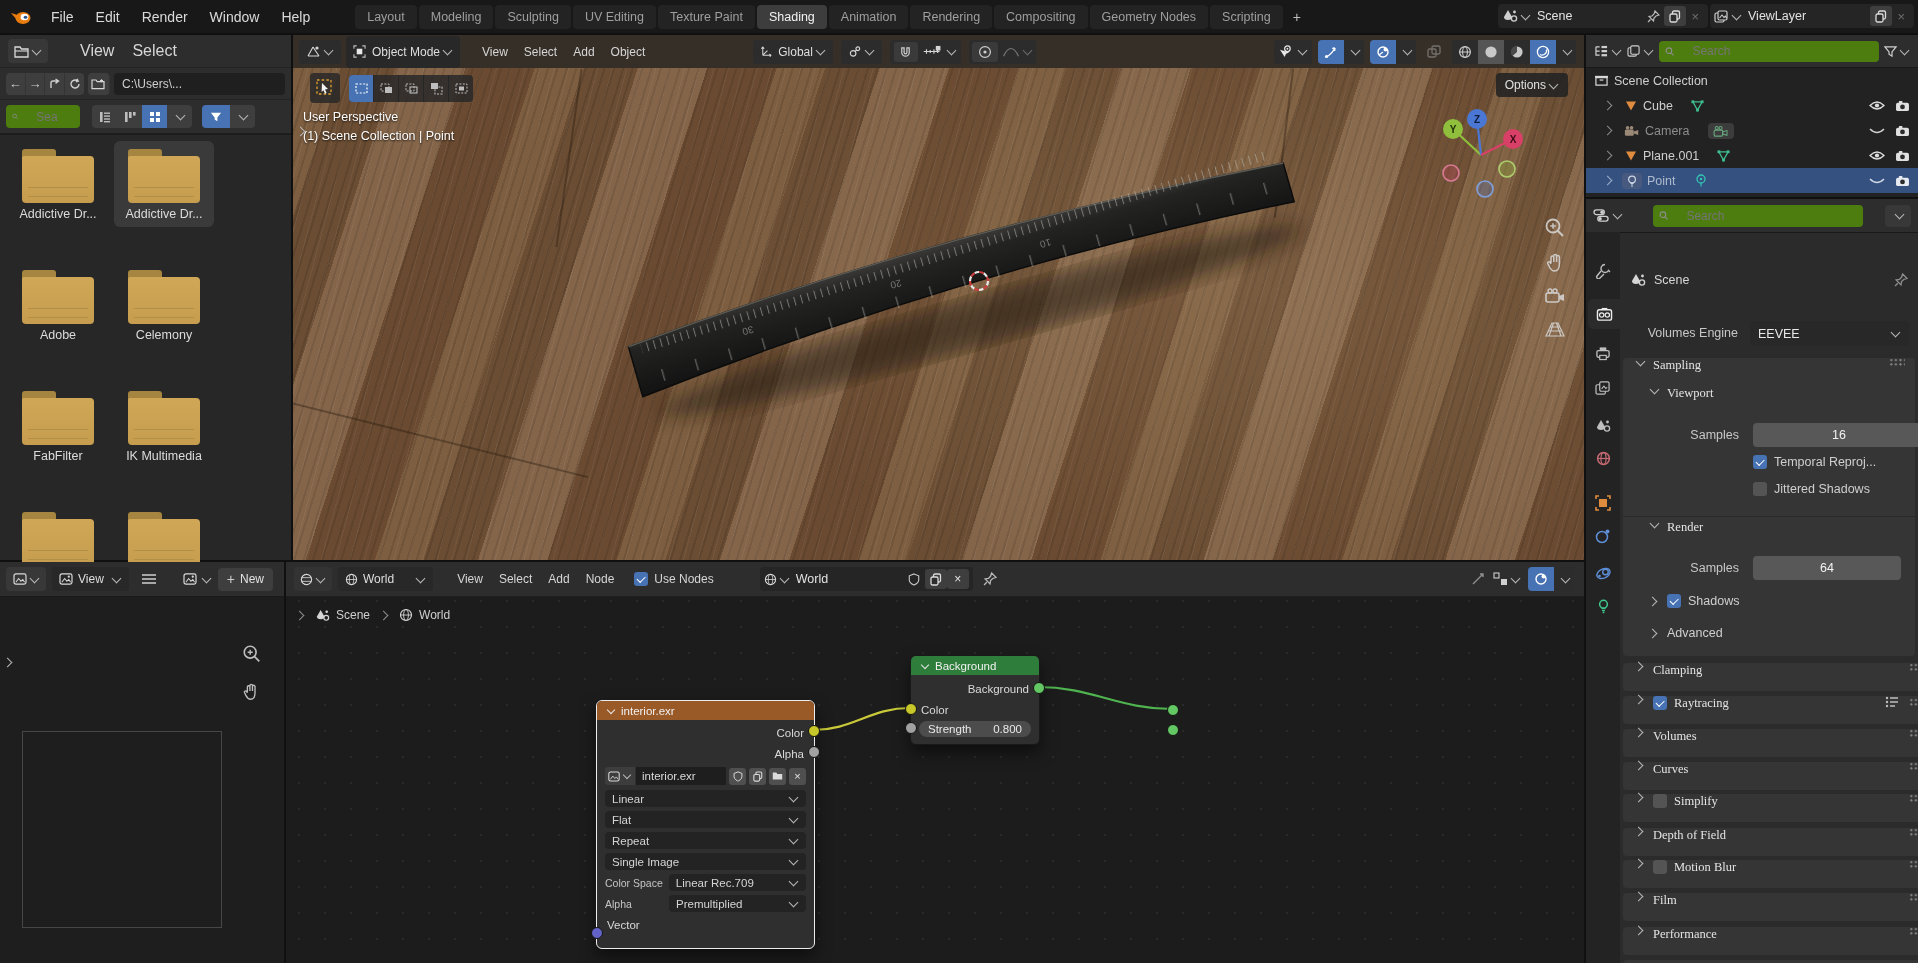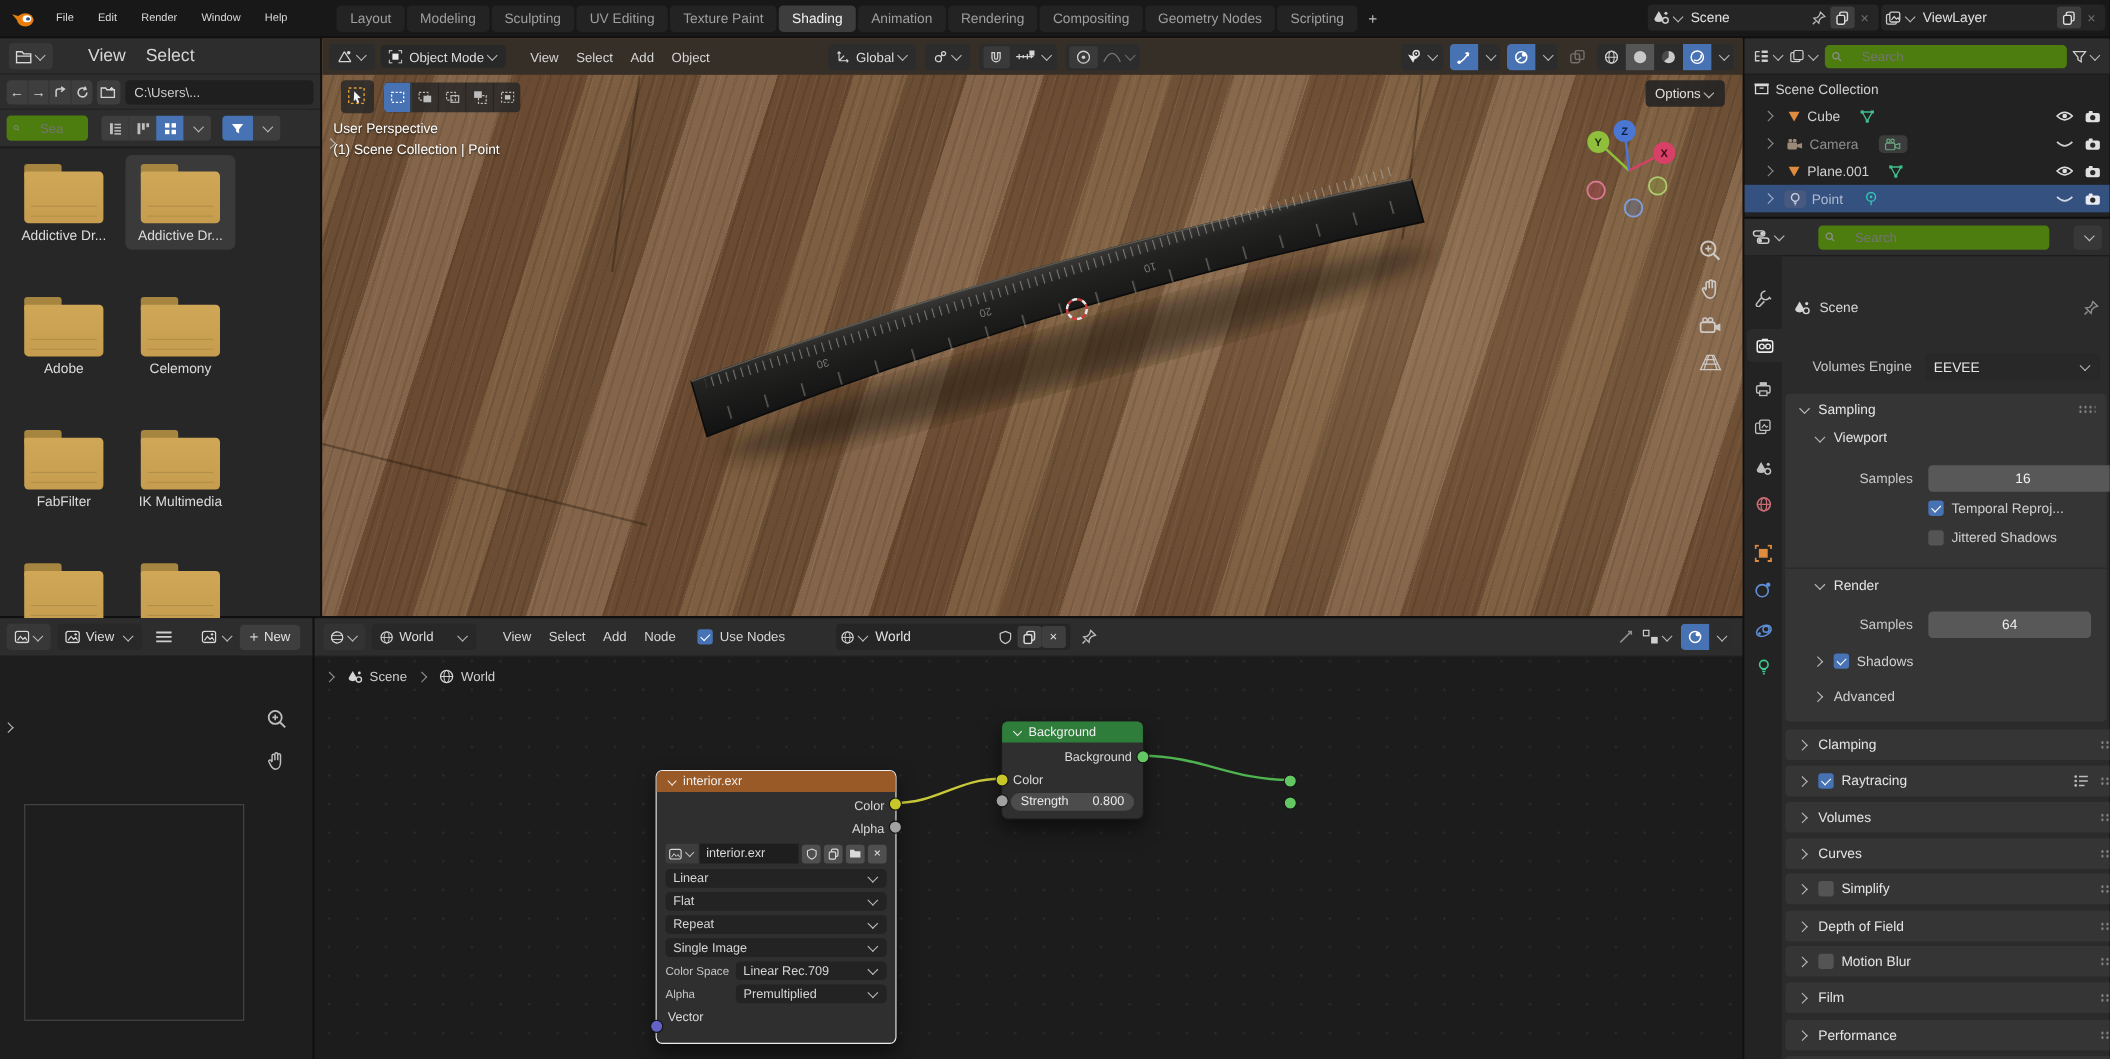--- a/index.html
+++ b/index.html
@@ -5,21 +5,21 @@
   html,body{margin:0;padding:0;background:#0d0d0d;}
   #root{position:relative;width:1918px;height:963px;background:#101010;font-family:"Liberation Sans",sans-serif;color:#d6d6d6;overflow:hidden;-webkit-font-smoothing:antialiased;}
   .abs{position:absolute;}
   .flex{display:flex;align-items:center;}
   .cv{display:inline-block;width:6px;height:6px;border-right:1.4px solid #b9b9b9;border-bottom:1.4px solid #b9b9b9;transform:rotate(45deg);margin:0 2px 2px 4px;}
   .cvr{transform:rotate(-45deg);margin:0 4px 0 2px;}
   svg{display:block;}
   input{outline:none;}
   
   .topbar{left:0;top:0;width:1918px;height:33px;background:#181818;display:flex;align-items:center;}
-  .tb-menu{font-size:10px;color:#dadada;padding:0 11px;height:100%;display:flex;align-items:center;cursor:default;}
+  .tb-menu{font-size:14px;color:#dadada;padding:0 11px;height:100%;display:flex;align-items:center;cursor:default;}
   .tabs{display:flex;align-items:center;gap:2px;margin-left:34px;}
   .tab{font-size:12.5px;color:#9f9f9f;background:#232323;padding:5px 12px;border-radius:4px;}
   .tab.active{background:#3d3d3d;color:#f2f2f2;}
   .tab.plus{background:transparent;color:#bdbdbd;font-size:14px;padding:5px 8px;}
   .dbk{height:24px;background:#252525;border-radius:4px;display:flex;align-items:center;font-size:12.5px;color:#e2e2e2;padding:0 4px;}
   .dbk .nm{padding:0 10px 0 6px;}
   .sq{width:22px;height:20px;border-radius:3px;display:flex;align-items:center;justify-content:center;}
   .sq.lit{background:#3e3e3e;}
   .xdim{color:#6f6f6f;font-size:13px;padding:0 5px;}
   .emenu{padding:0 8px;}
@@ -95,21 +95,21 @@
   .orow .dim{color:#8d8d8d;}
   .orow .rt{position:absolute;right:8px;display:flex;gap:10px;align-items:center;}
   
   .props{left:1586px;top:199px;width:332px;height:764px;background:#2b2b2b;}
   .pr-h{height:33px;background:#2d2d2d;display:flex;align-items:center;gap:6px;padding:0 7px;border-bottom:1px solid #191919;}
   .tabcol{position:absolute;left:0;top:33px;width:34px;height:731px;background:#232323;}
   .ptab{position:absolute;left:0;width:34px;height:30px;display:flex;align-items:center;justify-content:center;}
   .ptab.act{background:#2b2b2b;border-radius:5px 0 0 5px;left:2px;width:32px;}
   .pcontent{position:absolute;left:34px;top:33px;width:298px;height:731px;font-size:12.5px;}
   .panel{position:absolute;left:3px;width:292px;background:#353535;border-radius:4px;}
-  .phdr{height:28px;display:flex;align-items:center;gap:7px;padding:0 10px;color:#e4e4e4;}
+  .phdr{height:28px;display:flex;align-items:flex-start;gap:7px;padding:0 10px;color:#e4e4e4;font-family:Liberation Serif, serif;}
   .grip{width:16px;height:8px;background-image:radial-gradient(circle,#909090 1px,rgba(0,0,0,0) 1.3px);background-size:4.6px 4.2px;opacity:.85;margin-left:auto;}
   .plabel{color:#cfcfcf;}
   .pfield{background:#585858;border-radius:4px;height:24px;display:flex;align-items:center;justify-content:center;color:#f2f2f2;}
   .pdd{background:#282828;border-radius:4px;height:25px;display:flex;align-items:center;justify-content:space-between;padding:0 8px;color:#e8e8e8;}
   .rlbl{position:absolute;text-align:right;color:#c7c7c7;}
 </style>
 </head>
 <body>
 
 <div id="root">
@@ -345,21 +345,21 @@
     <div class="seam" style="left:990px;top:33px;width:2px;height:150px;transform:rotate(7deg);"></div>
 
     <div class="vp-h">
       <span class="ibtn" style="width:42px;height:24px;margin-left:6px;background:#2c2c2c;">
         <svg width="15" height="13" viewBox="0 0 15 13">
             <path d="M2,11 L7,2 M7,2 L13,11 M2,11 H13" stroke="#d6d6d6" stroke-width="1.1" fill="none"></path>
             <circle cx="11" cy="3" r="1.6" fill="#d6d6d6"></circle>
           </svg>
           <span class="cv"></span>
       </span>
-      <span class="dd" style="height:21px;margin-left:5px;align-items:center;">
+      <span class="dd" style="height:32px;margin-left:5px;align-items:center;">
         <svg width="13" height="13" viewBox="0 0 14 14" style="margin-right:6px">
             <rect x="4" y="4" width="6" height="6" fill="#e8e8e8"></rect>
             <path d="M1,4 V1 H4 M10,1 H13 V4 M13,10 V13 H10 M4,13 H1 V10" stroke="#bdbdbd" stroke-width="1.2" fill="none"></path>
           </svg>
         <span>Object Mode</span>
           <span class="cv"></span>
       </span>
       <span class="emenu" style="margin-left:14px">View</span>
       <span class="emenu">Select</span>
       <span class="emenu">Add</span>

